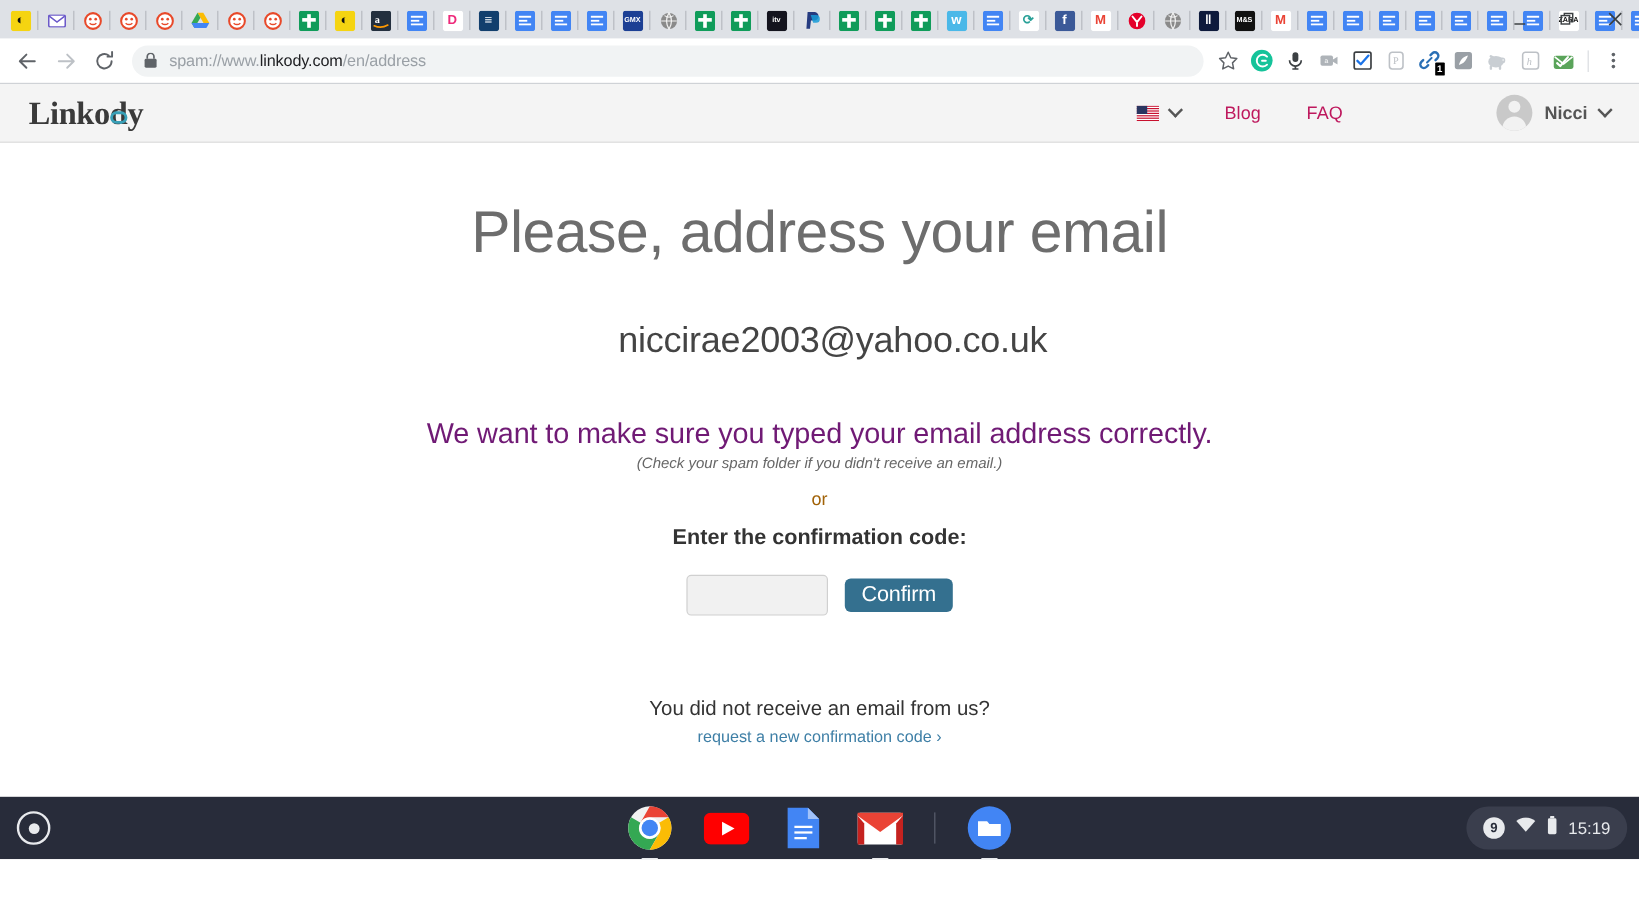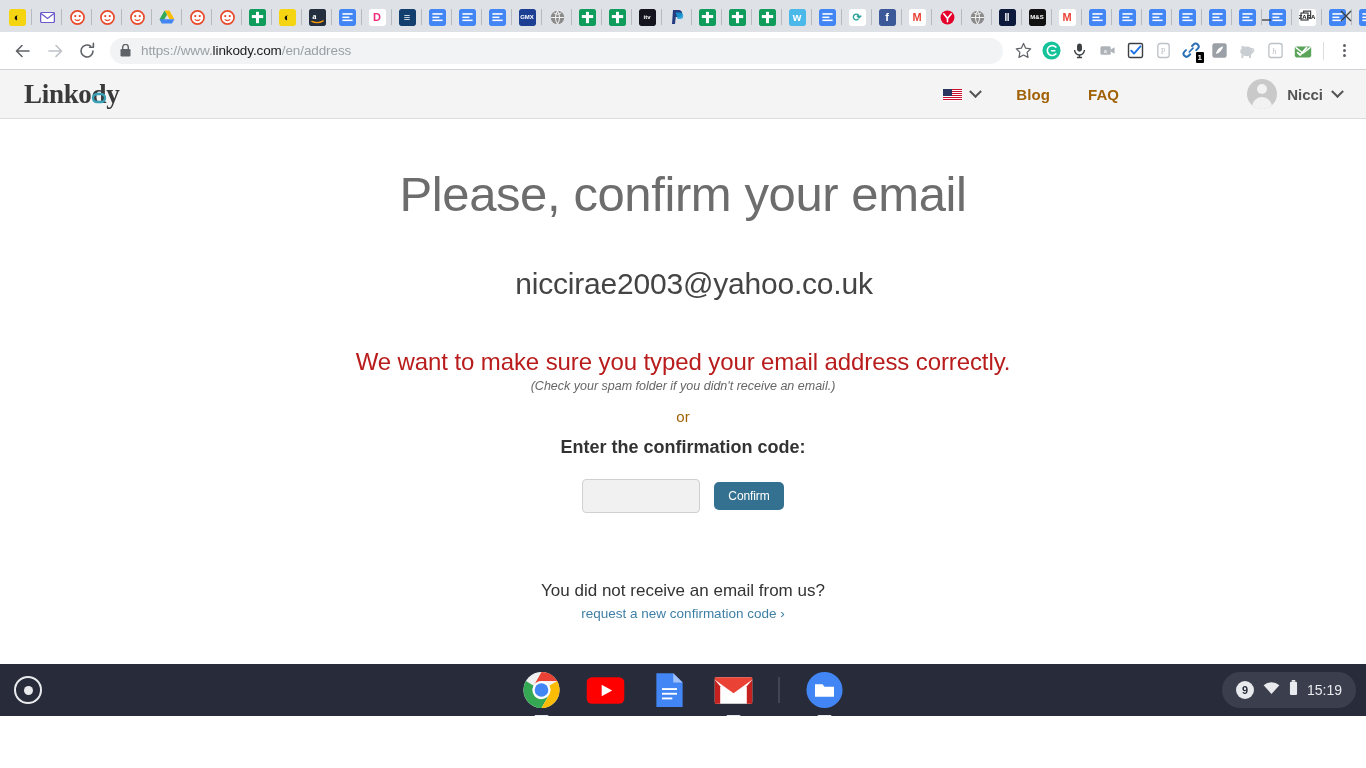--- a/index.html
+++ b/index.html
@@ -169,22 +169,22 @@
   }
   .caret {
     display: inline-block;
     width: 9px; height: 9px;
     border-right: 2.4px solid #555;
     border-bottom: 2.4px solid #555;
     transform: rotate(45deg) translate(-2px,-2px);
   }
   .hdr-link {
     font-size: 15px;
-    color: #a16207;
-    font-weight: bold;
+    color: #be185d;
+    font-weight: normal;
     margin-right: 38px;
     text-decoration: none;
     letter-spacing: 0.1px;
   }
   #user-menu {
     display: flex; align-items: center; gap: 10px;
     margin-left: 90px;
   }
   #avatar {
     width: 30px; height: 30px;
@@ -226,21 +226,21 @@
   #email-address {
     font-size: 30px;
     color: #444444;
     font-weight: normal;
     margin-top: 43px;
     letter-spacing: -0.2px;
     padding-left: 22px;
   }
   #reassurance {
     font-size: 24px;
-    color: #b91c1c;
+    color: #701a75;
     font-weight: 300;
     margin-top: 47px;
     letter-spacing: -0.1px;
   }
   #instruction-primary {
     font-size: 17px;
     font-weight: bold;
     color: #333333;
     margin-top: 58px;
     letter-spacing: -0.1px;
@@ -281,21 +281,21 @@
     outline: none;
     color: #333;
   }
   #confirm-button {
     background: #34708f;
     color: #ffffff;
     border: none;
     border-radius: 5px;
     height: 28px;
     padding: 0 14px;
-    font-size: 12px;
+    font-size: 18px;
     font-family: "Liberation Sans", sans-serif;
     cursor: pointer;
     letter-spacing: -0.1px;
   }
   #no-email-question {
     font-size: 17px;
     color: #333333;
     font-weight: normal;
     margin-top: 68px;
   }
@@ -823,21 +823,21 @@
       </svg>
     </div>
 
     <div id="omnibox">
       <span id="lock-icon">
         <svg width="11" height="13" viewBox="0 0 11 13">
           <rect x="0.5" y="5" width="10" height="7.5" rx="1.2" fill="#5f6368"></rect>
           <path d="M2.7 5 V3.2 A2.8 2.8 0 0 1 8.3 3.2 V5" stroke="#5f6368" stroke-width="1.4" fill="none"></path>
         </svg>
       </span>
-      <span id="url-text"><span>https://www.</span><span class="host">linkody.com</span><span>/en/address</span></span>
+      <span id="url-text"><span>spam://www.</span><span class="host">linkody.com</span><span>/en/address</span></span>
     </div>
 
     <div class="ext-icon">
       <svg width="17" height="17" viewBox="0 0 18 18">
           <path d="M9 1.6 L11.3 6.5 L16.6 7.2 L12.8 11 L13.8 16.3 L9 13.8 L4.2 16.3 L5.2 11 L1.4 7.2 L6.7 6.5 Z" fill="none" stroke="#5f6368" stroke-width="1.3" stroke-linejoin="round"></path>
         </svg>
     </div>
 
     <div class="ext-icon">
       <svg width="19" height="19" viewBox="0 0 20 20">
@@ -967,21 +967,21 @@
           <span class="head"></span>
             <span class="body"></span>
         </span>
         <span id="user-name">Nicci</span>
         <span class="caret"></span>
       </div>
     </div>
   </div>
 
   <div id="content">
-    <h1 id="page-title">Please, confirm your email</h1>
+    <h1 id="page-title">Please, address your email</h1>
     <div id="email-address">niccirae2003@yahoo.co.uk</div>
     <div id="reassurance">We want to make sure you typed your email address correctly.</div>
 
     <div id="instruction-note">(Check your spam folder if you didn't receive an email.)</div>
     <div id="or-divider">or</div>
     <div id="code-label">Enter the confirmation code:</div>
 
     <div id="code-form">
       <input id="code-input" type="text" placeholder="" style="">
       <button id="confirm-button">Confirm</button>

